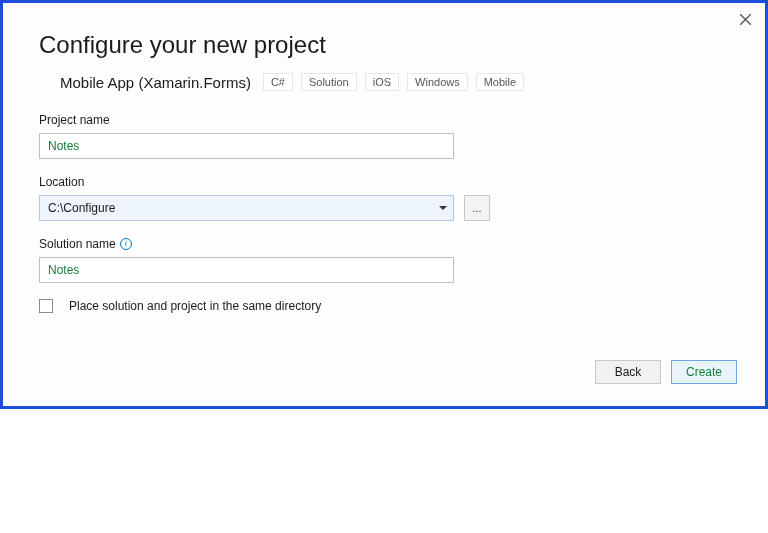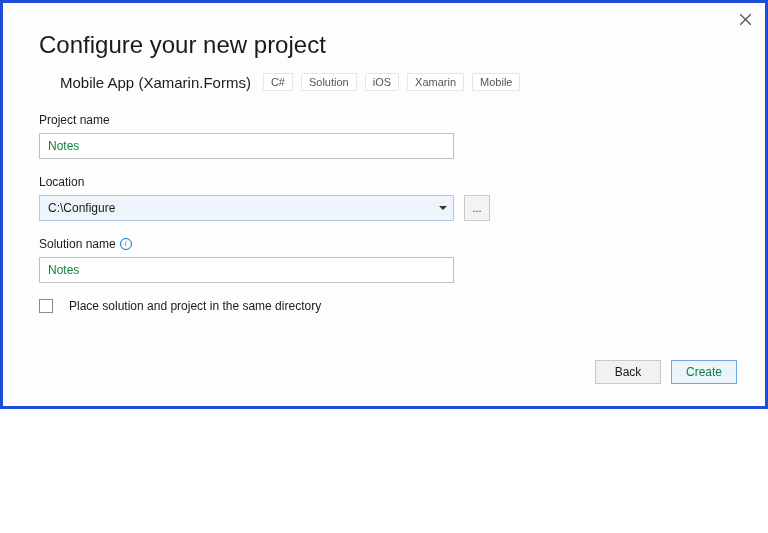--- a/index.html
+++ b/index.html
@@ -172,21 +172,21 @@
 
   <div class="content">
 
     <h1>Configure your new project</h1>
 
     <div class="subtitle-row">
       <span class="template-name">Mobile App (Xamarin.Forms)</span>
       <span class="tag">C#</span>
       <span class="tag">Solution</span>
       <span class="tag">iOS</span>
-      <span class="tag">Xamarin</span>
+      <span class="tag">Windows</span>
       <span class="tag">Mobile</span>
     </div>
 
     <div class="field-block">
       <div class="field-label">Project name</div>
       <input class="text-input" type="text" value="Notes" style="">
     </div>
 
     <div class="field-block">
       <div class="field-label">Location</div>

